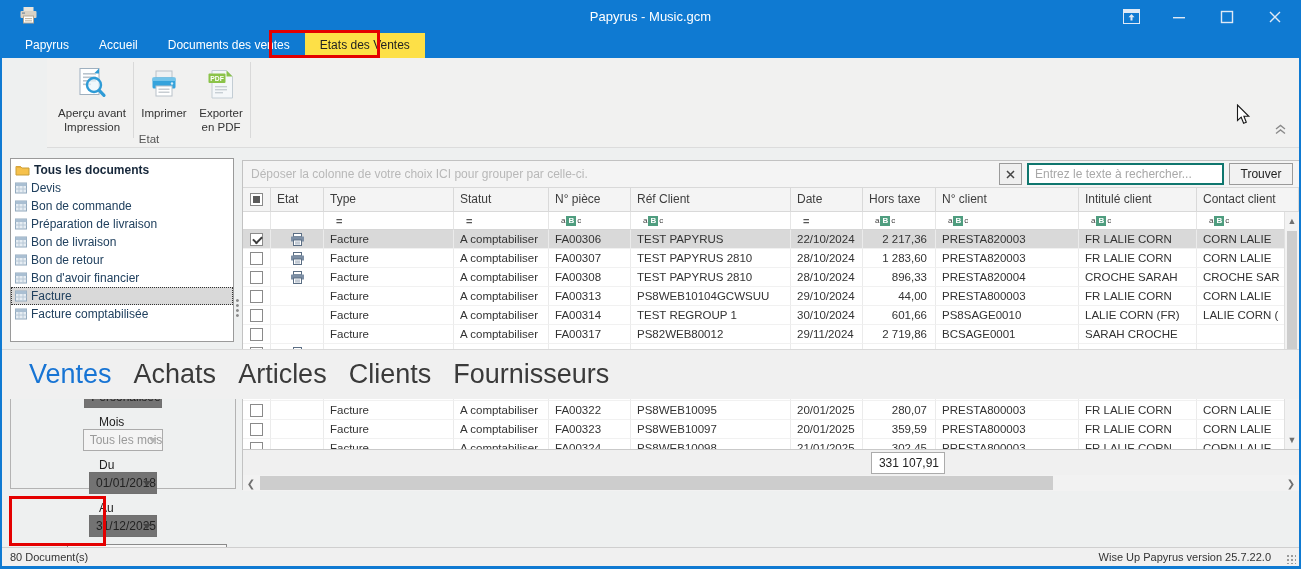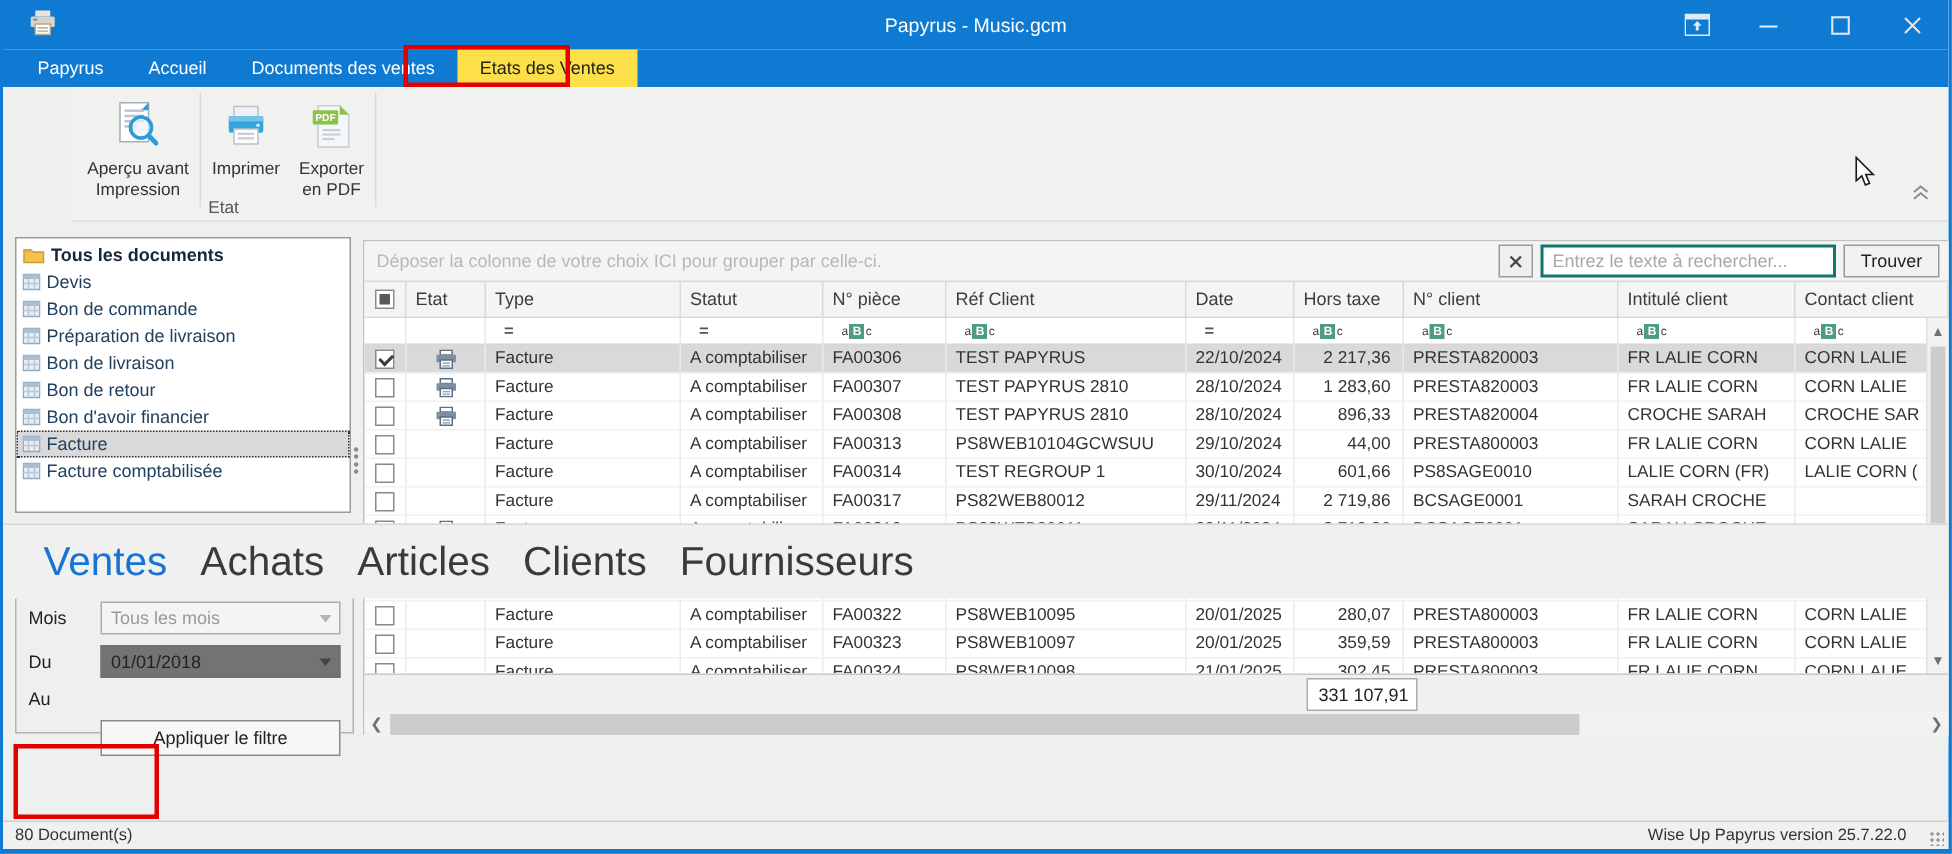--- a/index.html
+++ b/index.html
@@ -42,21 +42,21 @@
   .docitem { display:flex; align-items:center; height:18px; padding-left:4px; font-size:12px; color:#21415f; white-space:nowrap; }
   .docitem .dico { margin-right:4px; display:flex; }
   .docitem.bold { font-weight:bold; color:#16273a; }
   .docitem.sel { background:#d9d9d9; outline:1px dotted #333; outline-offset:-1px; }
   .splitter { position:absolute; left:232px; top:140px; width:7px; height:40px; color:#8a8a8a; font-size:11px; line-height:5px;
               display:flex; flex-direction:column; align-items:center; justify-content:center; letter-spacing:0; }
 
   
   .filterbox { position:absolute; left:8px; top:202px; width:224px; height:139px; border:1px solid #b3b3b3; padding:8px 8px 0 8px; background:transparent; }
   .filterbox legend { font-size:12px; color:#2a2a2a; padding:0 4px; margin-left:2px; }
-  .ffield { display:flex; align-items:center; margin-bottom:7px; }
+  .ffield { display:flex; align-items:center; margin-bottom:7px;flex-direction:column; }
   .flabel { width:48px; font-size:12px; color:#222; }
   .combo { flex:1; height:22px; border:1px solid #707070; background:#737373; position:relative;
            font-size:12px; color:#222; line-height:20px; padding-left:6px; white-space:nowrap; overflow:hidden; }
   .combo .arrow { position:absolute; right:0; top:0; width:19px; height:100%; display:flex; align-items:center; justify-content:center; }
   .combo .arrow i { width:0; height:0; border-left:4px solid transparent; border-right:4px solid transparent; border-top:5px solid #444; }
   .combo.disabled { border-color:#ababab; background:#f4f4f4; color:#9a9a9a; }
   .combo.disabled .arrow i { border-top-color:#b5b5b5; }
   .applybtn { margin-left:48px; width:160px; height:24px; background:#f7f7f7; border:1px solid #8a8a8a; font-size:12px; color:#222;
               font-family:"Liberation Sans",sans-serif; }
 
@@ -364,20 +364,23 @@
               </div></div>
           </div>
           <div class="ffield">
             <div class="flabel">Du</div>
             <div class="combo">01/01/2018<div class="arrow">
                 <i></i>
               </div></div>
           </div>
           <div class="ffield">
             <div class="flabel">Au</div>
+            <div class="combo">31/12/2025<div class="arrow">
+                <i></i>
+              </div></div>
           </div>
         </div>
       <button class="applybtn">Appliquer le filtre</button>
     </fieldset>
 
     <div class="grid">
       <div class="groupbar">Déposer la colonne de votre choix ICI pour grouper par celle-ci.</div>
       <div class="searchzone">
         <div class="clearbtn">
           <svg width="9" height="9" viewBox="0 0 9 9">

